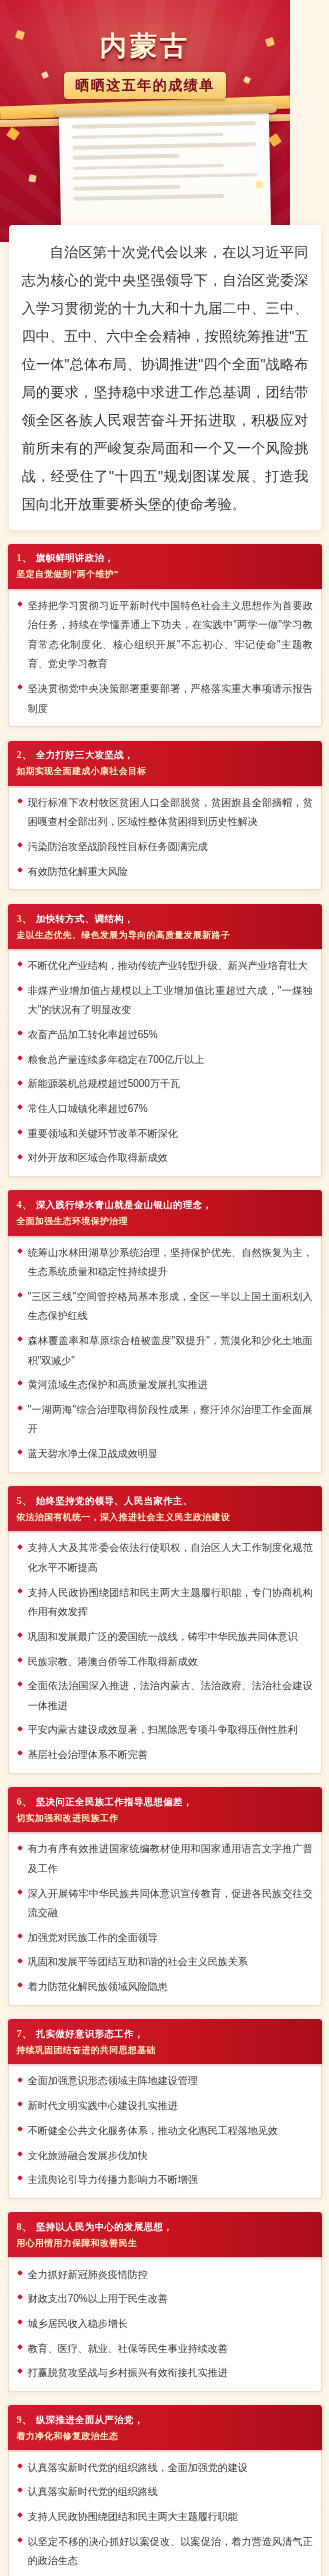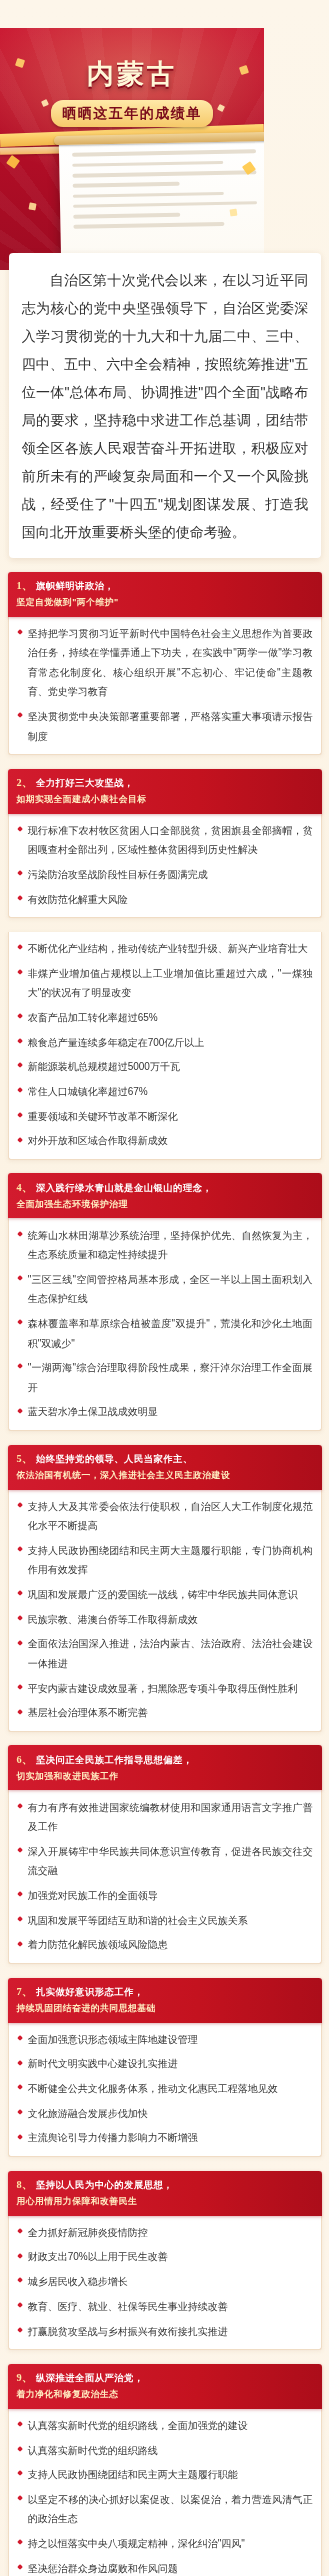--- a/index.html
+++ b/index.html
@@ -16,25 +16,24 @@
     width: 330px;
     min-height: 3673px;
     background: linear-gradient(180deg, #fdf6ea 0%, #fcf3e4 30%, #fdf5e9 60%, #fcf2e2 100%);
     position: relative;
     overflow: hidden;
   }
 
   
   .header {
     position: relative;
-    width: 264px;
+    width: 290px;
     height: 242px;
     background: linear-gradient(180deg, #c8102e 0%, #b00d26 55%, #9e0b22 100%);
     overflow: hidden;
-    margin-top: 28px;
   }
   .hdr-rays {
     position: absolute;
     inset: 0;
     background:
       repeating-conic-gradient(from 0deg at 50% 120%,
         rgba(255,255,255,0.05) 0deg 4deg,
         rgba(255,255,255,0) 4deg 10deg);
     opacity: .8;
   }
@@ -60,21 +59,21 @@
     font-family: "Liberation Serif", "DejaVu Serif", serif;
   }
   .hdr-title .t2 {
     margin-top: 8.2px;
     display: inline-block;
     padding: 4.6px 11.3px;
     font-size: 14px;
     font-weight: bold;
     color: #7a0b1c;
     background: linear-gradient(180deg, #ffe9a8 0%, #f6c96a 100%);
-    border-radius: 12px;
+    border-radius: 4px;
     letter-spacing: 1.5px;
     box-shadow: 0 1.5px 3.1px rgba(0,0,0,.28);
     font-family: Liberation Mono, monospace;
   }
   
   .ribbon {
     position: absolute;
     left: 0; right: 0; top: 101px;
     height: 13.4px;
     background: linear-gradient(180deg, #ffd978 0%, #f2b447 100%);
@@ -283,39 +282,43 @@
         <div class="sec-head">
           <div class="ttl"><span class="num">2、</span><span>全力打好三大攻坚战，</span><span class="sub">如期实现全面建成小康社会目标</span></div>
         </div>
         <div class="sec-body">
           <div class="bullet">现行标准下农村牧区贫困人口全部脱贫，贫困旗县全部摘帽，贫困嘎查村全部出列，区域性整体贫困得到历史性解决</div>
           <div class="bullet">污染防治攻坚战阶段性目标任务圆满完成</div>
           <div class="bullet">有效防范化解重大风险</div>
         </div>
       </div>
       <div class="section">
+        <div class="sec-head">
+          <div class="ttl"><span class="num">3、</span><span>加快转方式、调结构，</span><span class="sub">走以生态优先、绿色发展为导向的高质量发展新路子</span></div>
+        </div>
         <div class="sec-body">
           <div class="bullet">不断优化产业结构，推动传统产业转型升级、新兴产业培育壮大</div>
           <div class="bullet">非煤产业增加值占规模以上工业增加值比重超过六成，"一煤独大"的状况有了明显改变</div>
           <div class="bullet">农畜产品加工转化率超过65%</div>
           <div class="bullet">粮食总产量连续多年稳定在700亿斤以上</div>
           <div class="bullet">新能源装机总规模超过5000万千瓦</div>
           <div class="bullet">常住人口城镇化率超过67%</div>
           <div class="bullet">重要领域和关键环节改革不断深化</div>
           <div class="bullet">对外开放和区域合作取得新成效</div>
         </div>
       </div>
       <div class="section">
         <div class="sec-head">
           <div class="ttl"><span class="num">4、</span><span>深入践行绿水青山就是金山银山的理念，</span><span class="sub">全面加强生态环境保护治理</span></div>
         </div>
         <div class="sec-body">
           <div class="bullet">统筹山水林田湖草沙系统治理，坚持保护优先、自然恢复为主，生态系统质量和稳定性持续提升</div>
           <div class="bullet">"三区三线"空间管控格局基本形成，全区一半以上国土面积划入生态保护红线</div>
           <div class="bullet">森林覆盖率和草原综合植被盖度"双提升"，荒漠化和沙化土地面积"双减少"</div>
+          <div class="bullet">黄河流域生态保护和高质量发展扎实推进</div>
           <div class="bullet">"一湖两海"综合治理取得阶段性成果，察汗淖尔治理工作全面展开</div>
           <div class="bullet">蓝天碧水净土保卫战成效明显</div>
         </div>
       </div>
       <div class="section">
         <div class="sec-head">
           <div class="ttl"><span class="num">5、</span><span>始终坚持党的领导、人民当家作主、</span><span class="sub">依法治国有机统一，深入推进社会主义民主政治建设</span></div>
         </div>
         <div class="sec-body">
           <div class="bullet">支持人大及其常委会依法行使职权，自治区人大工作制度化规范化水平不断提高</div>

